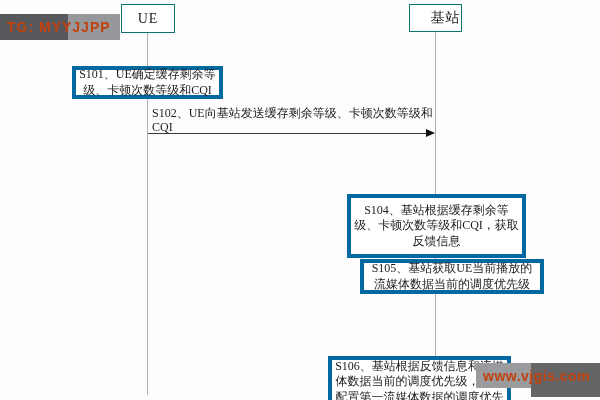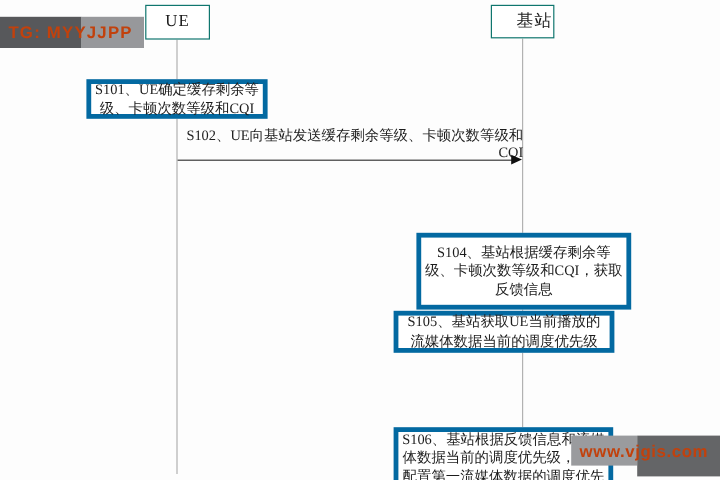--- a/index.html
+++ b/index.html
@@ -39,27 +39,27 @@
     display:flex;align-items:center;justify-content:center;
     text-align:center;
     font-size:12px;
     line-height:15.5px;
     padding:1px 3px;
     z-index:2;
   }
   .step-s101{left:72px; top:66px; width:151px;height:33px;}
   .step-s103{left:345px;top:146px;width:183px;height:35px;}
   .step-s104{left:347px;top:194px;width:179px;height:64px;}
-  .step-s105{left:328px;top:259px;width:184px;height:35px;font-family:Liberation Serif, serif;}
+  .step-s105{left:360px;top:259px;width:184px;height:35px;font-family:Liberation Serif, serif;}
   .step-s106{left:328px;top:311px;width:183px;height:67px;margin-top:45px;}
   
   .msg-label{
     position:absolute;
-    left:142px;top:107px;width:294px;
-    text-align:right;
+    left:152px;top:107px;width:294px;
+    text-align:left;
     font-size:12px;line-height:13.5px;
     z-index:2;
   }
   .msg-line{
     position:absolute;
     left:148px;top:133px;width:279px;height:1px;
     background:#3a3a3a;
     z-index:2;
   }
   .msg-arrowhead{

